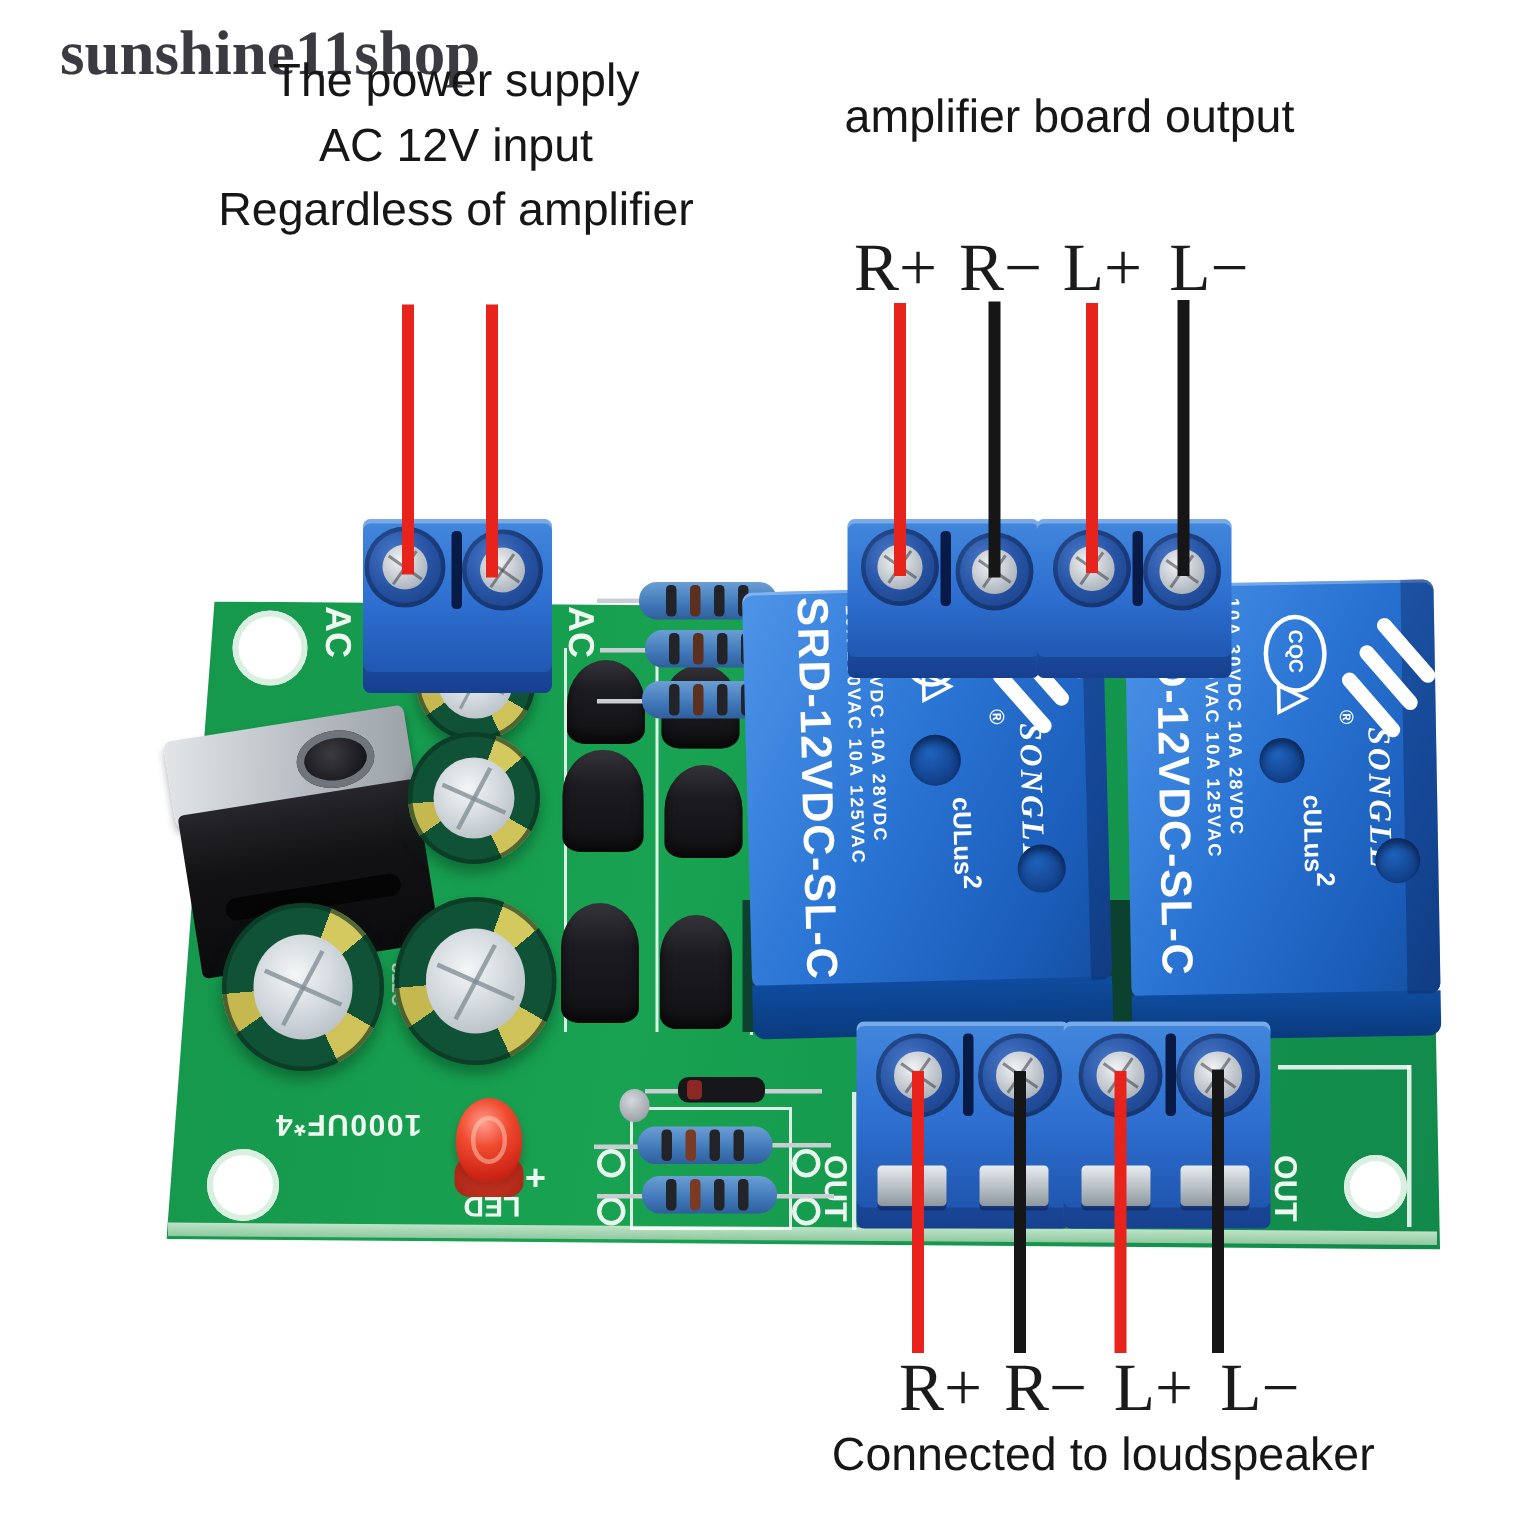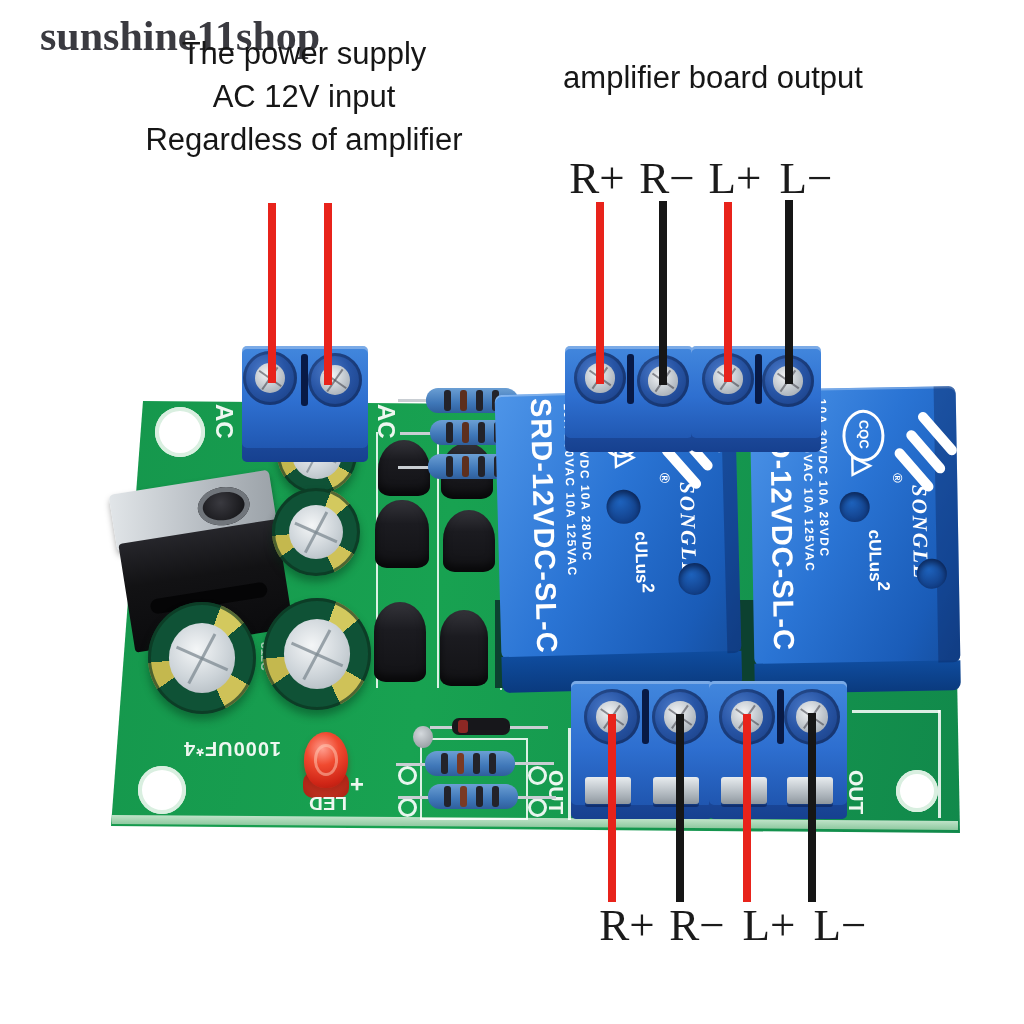--- a/index.html
+++ b/index.html
@@ -349,14 +349,15 @@
   <span class="plabel" style="left:597px; top:152px;">R+</span>
   <span class="plabel" style="left:667px; top:152px;">R−</span>
   <span class="plabel" style="left:735px; top:152px;">L+</span>
   <span class="plabel" style="left:806px; top:152px;">L−</span>
 
   <span class="plabel" style="left:627px; top:899px;">R+</span>
   <span class="plabel" style="left:697px; top:899px;">R−</span>
   <span class="plabel" style="left:769px; top:899px;">L+</span>
   <span class="plabel" style="left:840px; top:899px;">L−</span>
 
+  <div class="note" style="left:528px; top:948px; width:415px;">Connected to loudspeaker</div>
 
 </div>
 
 </body></html>

